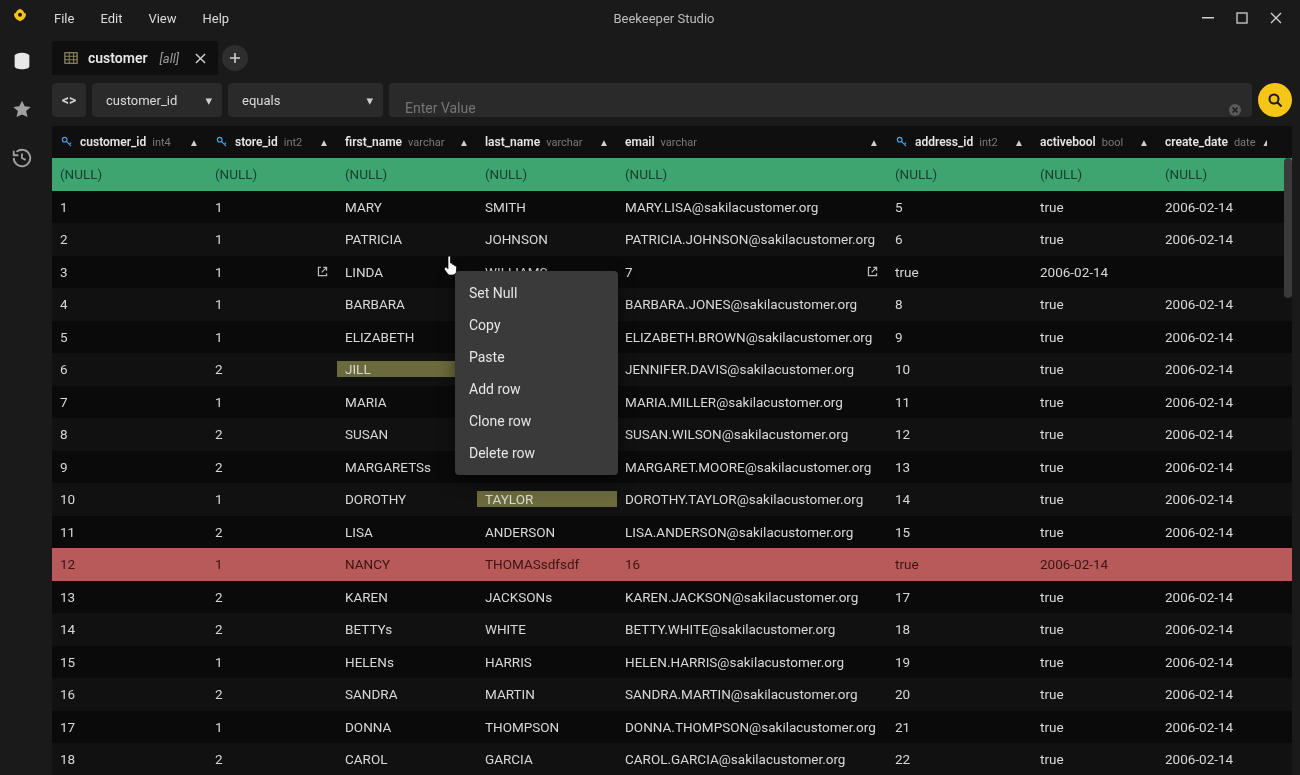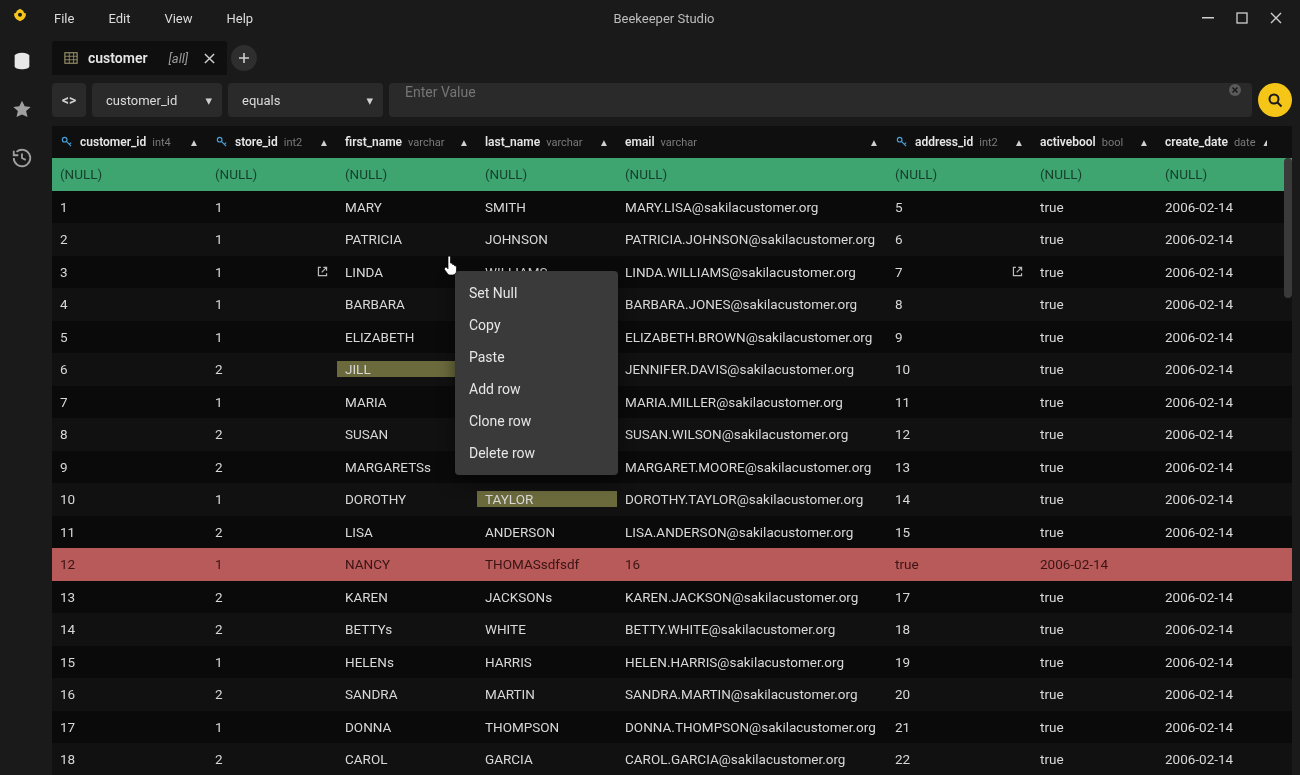--- a/index.html
+++ b/index.html
@@ -17,43 +17,43 @@
     --menu:#3a3a3a;
     --menu-hover:#4a4a4a;
     --border:#303030;
     --icon-soft:#9a9269;
   }
   *{box-sizing:border-box;font-family:-apple-system,Segoe UI,Roboto,Helvetica,Arial,sans-serif;}
   body{margin:0;width:1300px;height:775px;background:var(--bg);color:var(--text);overflow:hidden;font-size:13px;}
   
   .titlebar{height:36px;display:flex;align-items:center;padding:0 8px;background:var(--bg);position:relative;}
   .logo{width:24px;height:24px;display:flex;align-items:center;justify-content:center;margin-right:10px;}
-  .menubar{display:flex;gap:10px;}
+  .menubar{display:flex;gap:2px;}
   .menu-item{padding:6px 12px;color:var(--text);font-size:13px;border-radius:3px;cursor:default;}
   .title-center{position:absolute;left:0;right:0;top:0;height:36px;display:flex;align-items:center;justify-content:center;color:#bdbdbd;pointer-events:none;font-size:13px;padding-left:28px;}
   .win-ctrls{margin-left:auto;display:flex;gap:22px;padding-right:10px;color:#cfcfcf;}
   
   .activity-bar{position:absolute;left:0;top:36px;bottom:0;width:44px;background:var(--bg);display:flex;flex-direction:column;align-items:center;padding-top:14px;gap:24px;color:#a0a0a0;}
   .activity-bar .aicon{width:24px;height:24px;display:flex;align-items:center;justify-content:center;}
   
   .content{position:absolute;left:44px;right:0;top:36px;bottom:0;}
   
   .tabstrip{height:44px;display:flex;align-items:center;padding-left:8px;gap:4px;}
   .tab{height:34px;background:var(--bg2);display:flex;align-items:center;padding:0 12px;gap:10px;border-radius:3px 3px 0 0;}
   .tab .ticon{color:var(--icon-soft);}
   .tab .ttitle{color:#e6e6e6;font-weight:600;font-size:14px;}
-  .tab .tsuffix{color:#9a9a9a;font-style:italic;font-weight:400;margin-left:11px;}
+  .tab .tsuffix{color:#9a9a9a;font-style:italic;font-weight:400;margin-left:2px;}
   .tab .tclose{color:#cfcfcf;margin-left:6px;}
   .tab-add{width:26px;height:26px;border-radius:50%;background:#2e2e2e;display:flex;align-items:center;justify-content:center;color:#cfcfcf;font-weight:bold;}
   
   .filterrow{height:40px;margin:0 8px 6px 8px;display:flex;align-items:center;gap:6px;}
   .codebox{width:34px;height:34px;background:var(--panel);border-radius:4px;display:flex;align-items:center;justify-content:center;color:#cfcfcf;font-weight:bold;font-size:14px;}
   .selectbox{height:34px;background:var(--panel);border-radius:4px;display:flex;align-items:center;padding:0 10px 0 14px;color:#dcdcdc;gap:10px;min-width:140px;}
   .selectbox .chev{margin-left:auto;color:#cfcfcf;}
-  .inputbox{flex:1;height:34px;background:var(--panel);border-radius:4px;display:flex;align-items:flex-start;padding:0 10px 0 14px;color:#8a8a8a;}
+  .inputbox{flex:1;height:34px;background:var(--panel);border-radius:4px;display:flex;align-items:flex-end;padding:0 10px 0 14px;color:#8a8a8a;}
   .inputbox input{background:transparent;border:0;outline:0;color:#dcdcdc;width:100%;font-size:14px;}
   .inputbox .clear{color:#9a9a9a;}
   .searchbtn{width:34px;height:34px;border-radius:50%;background:var(--accent);display:flex;align-items:center;justify-content:center;}
   
   .table-wrap{position:absolute;left:8px;right:8px;top:90px;bottom:0;overflow:hidden;}
   .thead,.trow{display:grid;grid-template-columns:155px 130px 140px 140px 270px 145px 125px 110px;align-items:center;}
   .thead{height:32px;background:var(--bg2);color:#bdbdbd;font-size:12px;}
   .th{display:flex;align-items:center;gap:6px;padding:0 8px;white-space:nowrap;overflow:hidden;}
   .th .colname{color:#e6e6e6;font-weight:600;}
   .th .coltype{color:#7a7a7a;font-size:11px;}
@@ -288,21 +288,20 @@
               <span>1</span>
               <span class="openlink">
                 <svg width="13" height="13" viewBox="0 0 16 16">
                   <path fill="none" stroke="currentColor" stroke-width="1.5" d="M6 3H3v10h10v-3M9 3h4v4M13 3l-6 6"></path>
                 </svg>
               </span>
             </div>
           </div>
           <div class="cell">LINDA</div>
           <div class="cell">WILLIAMS</div>
-          <div class="cell">LINDA.WILLIAMS@sakilacustomer.org</div>
           <div class="cell">
             <div class="cell-edit-wrap">
               <span>7</span>
               <span class="openlink">
                 <svg width="13" height="13" viewBox="0 0 16 16">
                   <path fill="none" stroke="currentColor" stroke-width="1.5" d="M6 3H3v10h10v-3M9 3h4v4M13 3l-6 6"></path>
                 </svg>
               </span>
             </div>
           </div>

